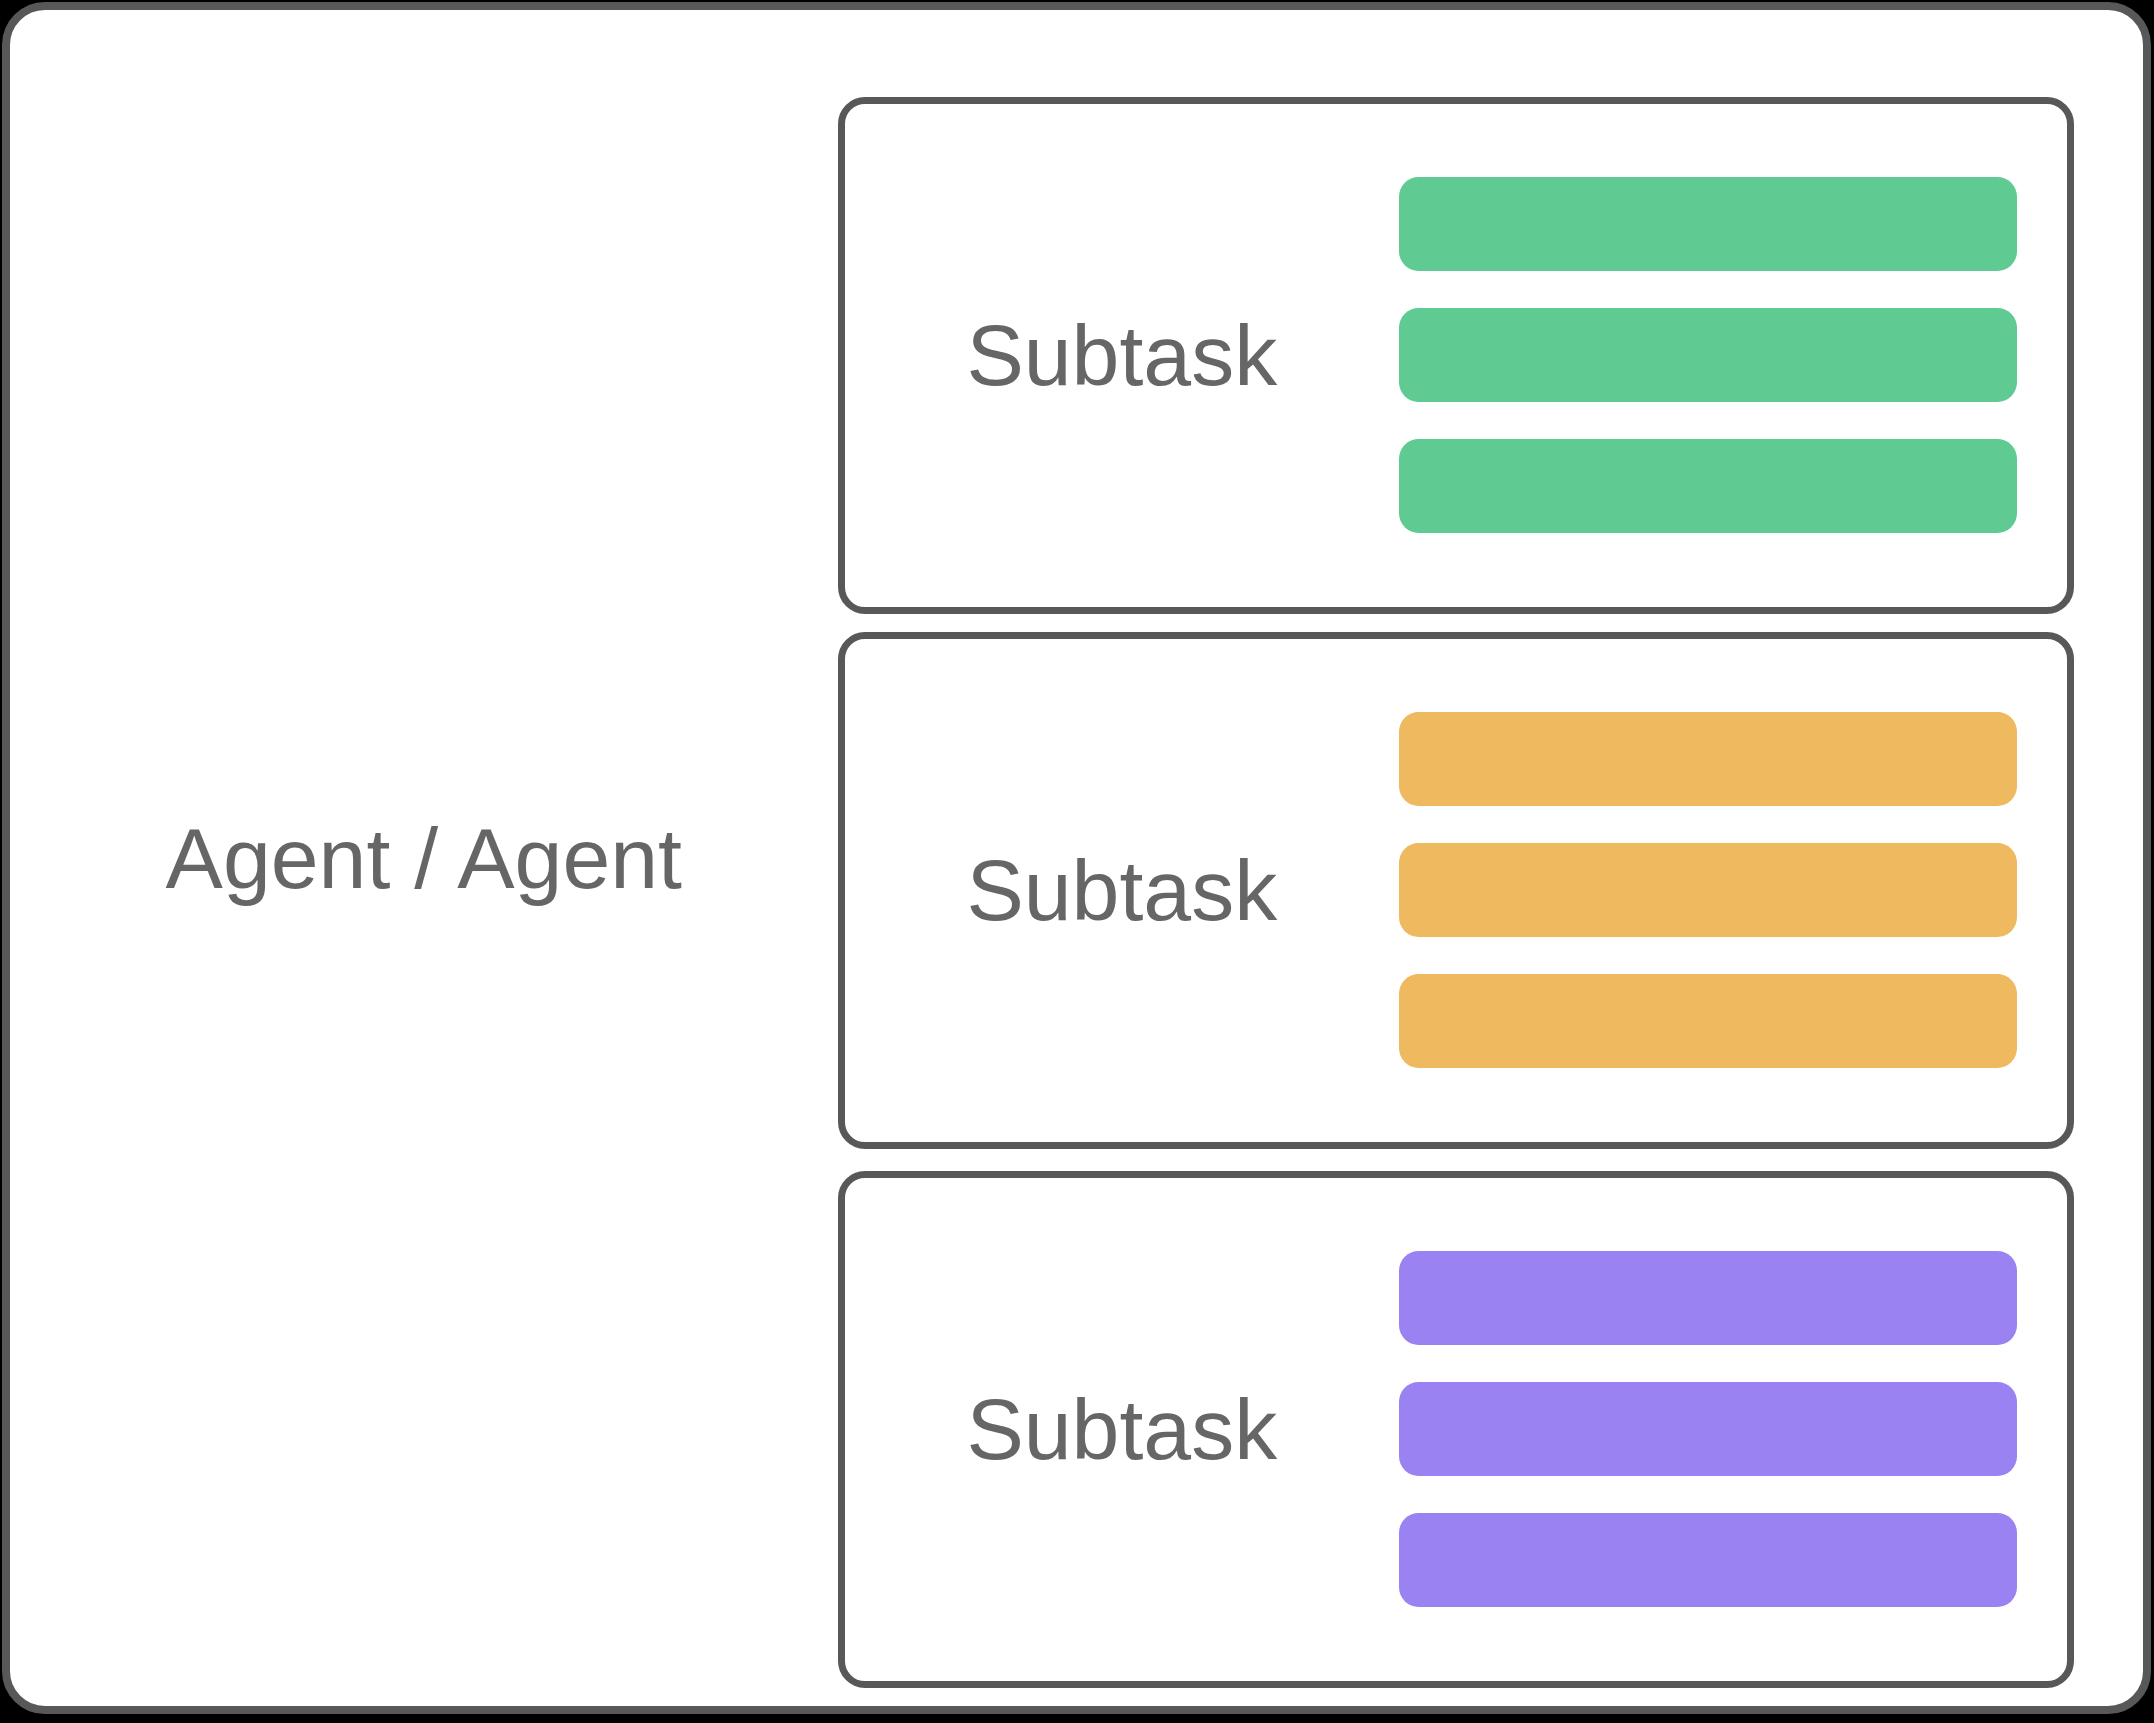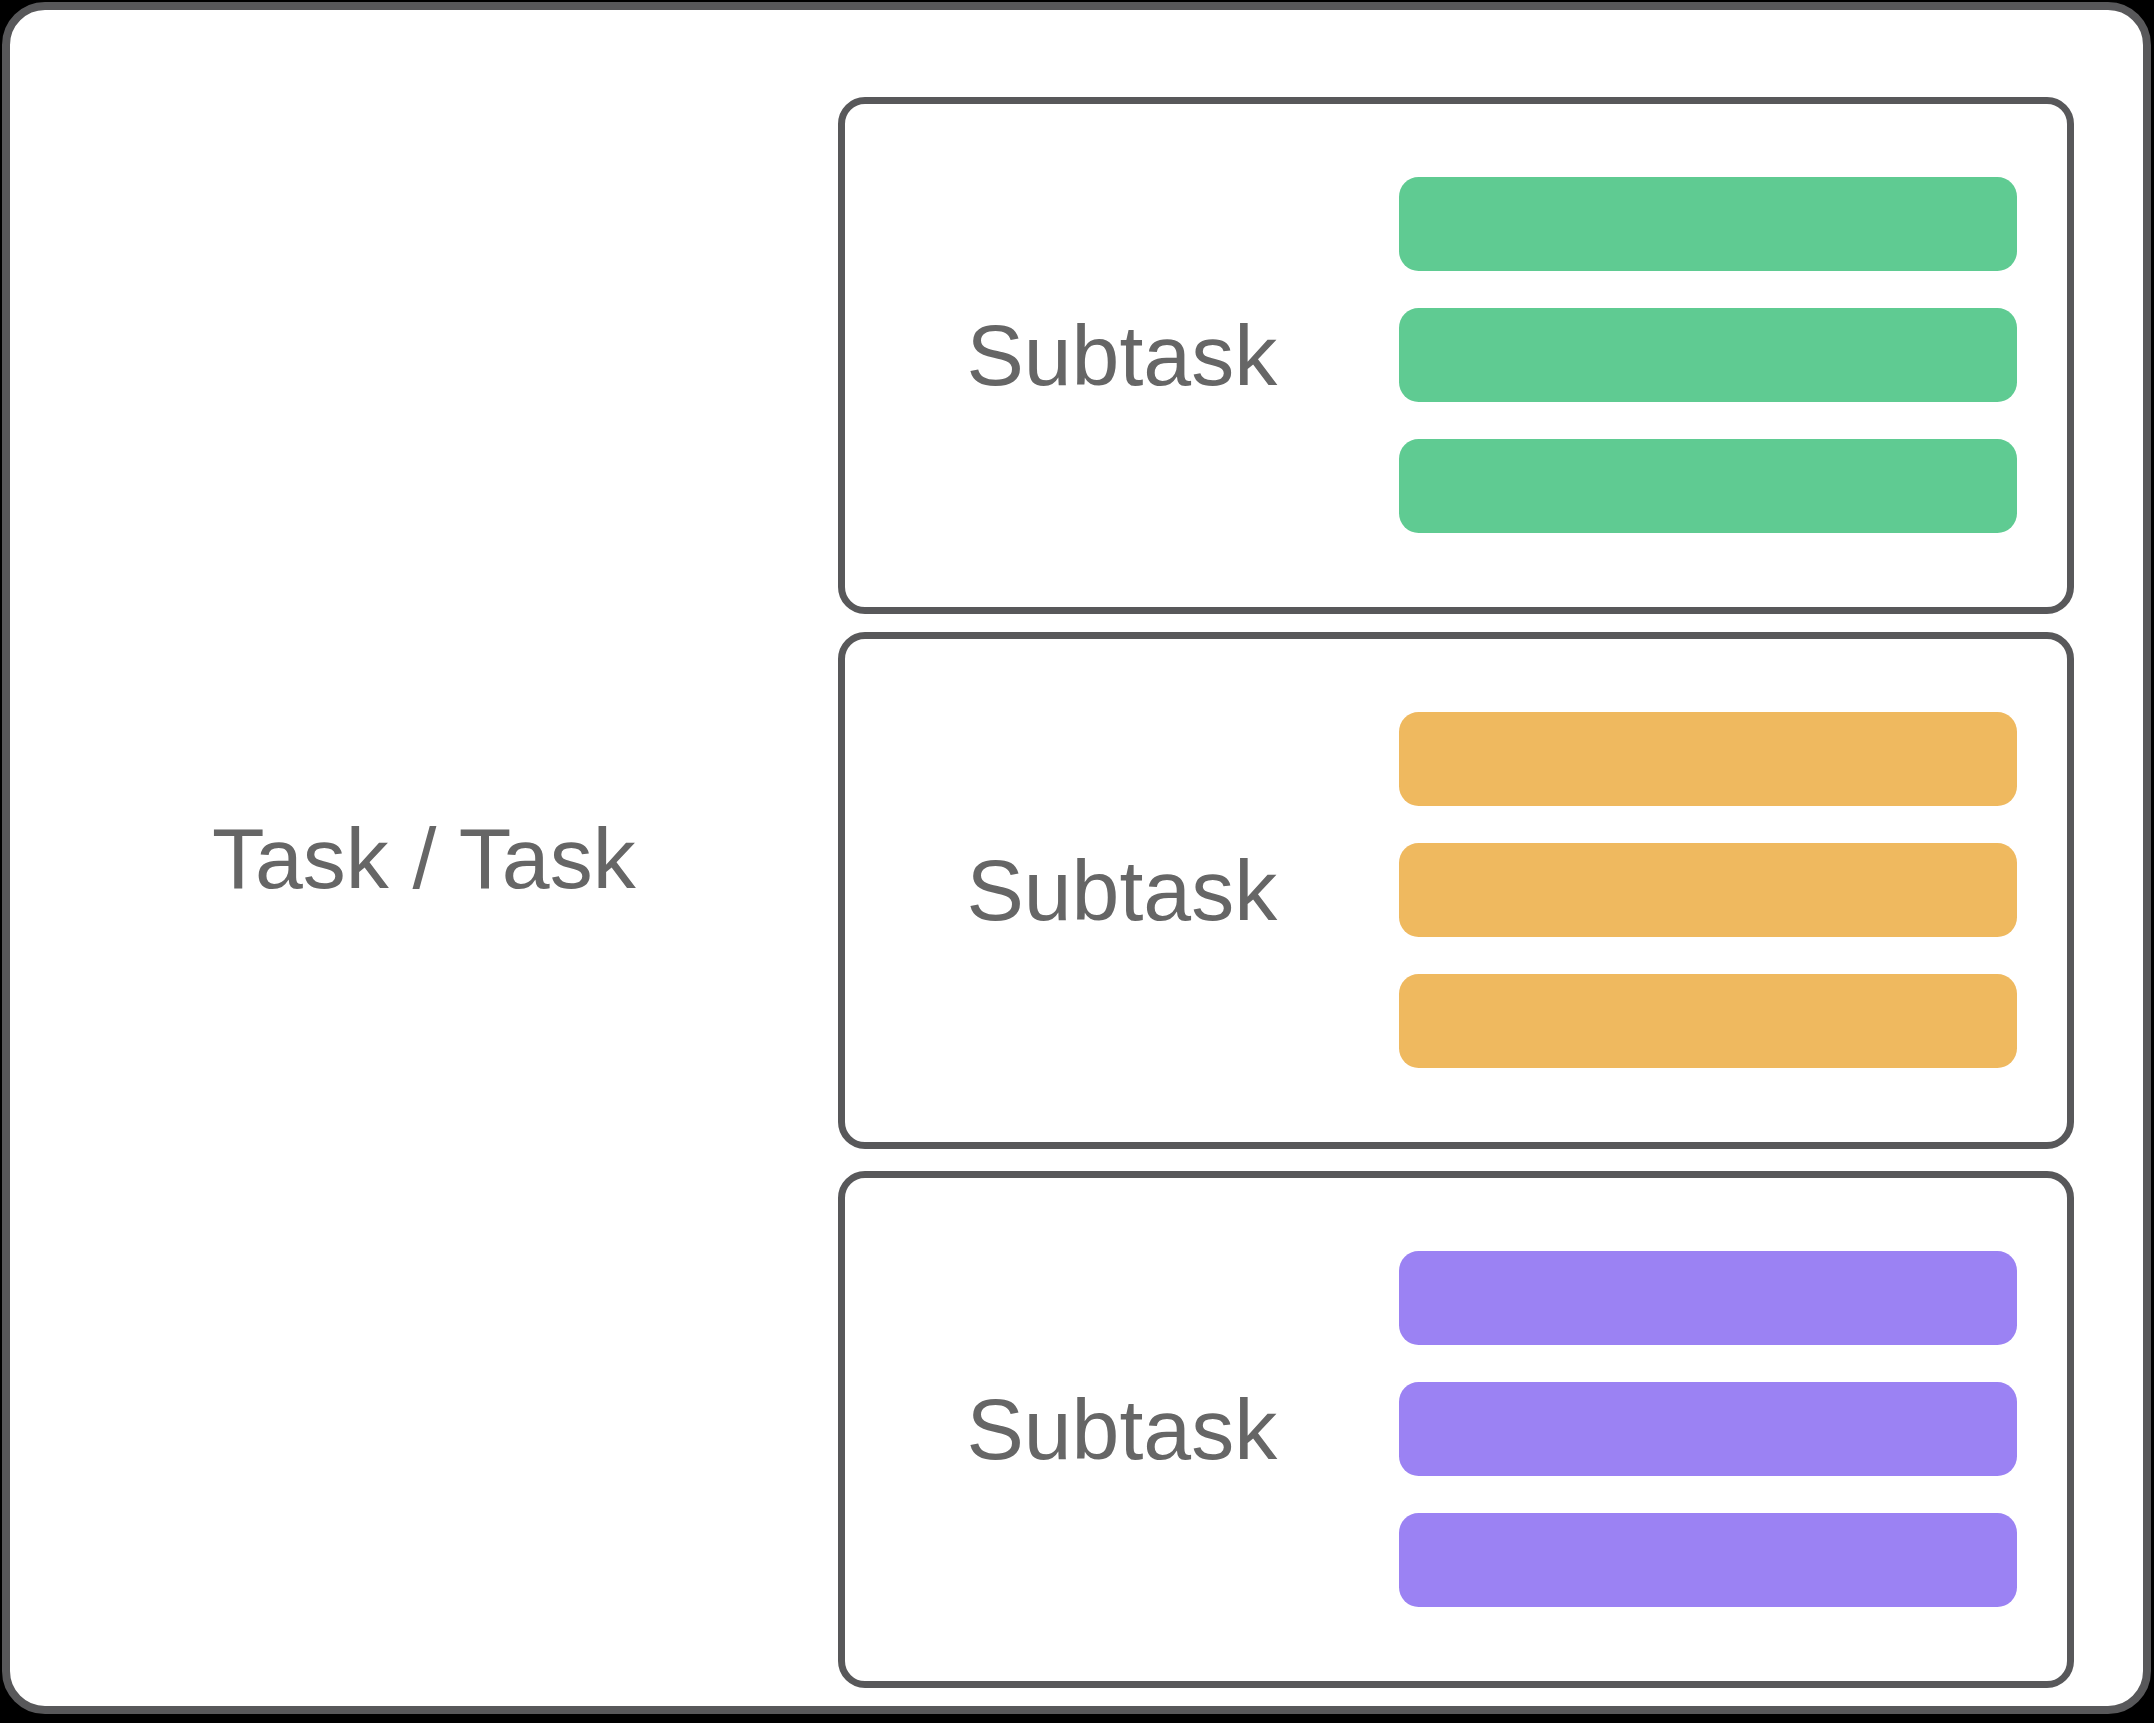--- a/index.html
+++ b/index.html
@@ -89,21 +89,21 @@
     border-radius: 19.7px;
     background: #cccccc; 
   }
 </style>
 </head>
 <body>
 
 <div class="outer-container">
 
   <div class="task-label-column">
-    <div class="task-label">Task / Task</div>
+    <div class="task-label">Agent / Agent</div>
   </div>
 
   <div class="subtask-box pos-1">
     <div class="subtask-label-area">
       <div class="subtask-label">Subtask</div>
     </div>
     <div class="bars">
       <div class="bar" style="background-color: rgb(95, 203, 146);"></div>
       <div class="bar" style="background-color: rgb(95, 203, 146);"></div>
       <div class="bar" style="background-color: rgb(95, 203, 146);"></div>

